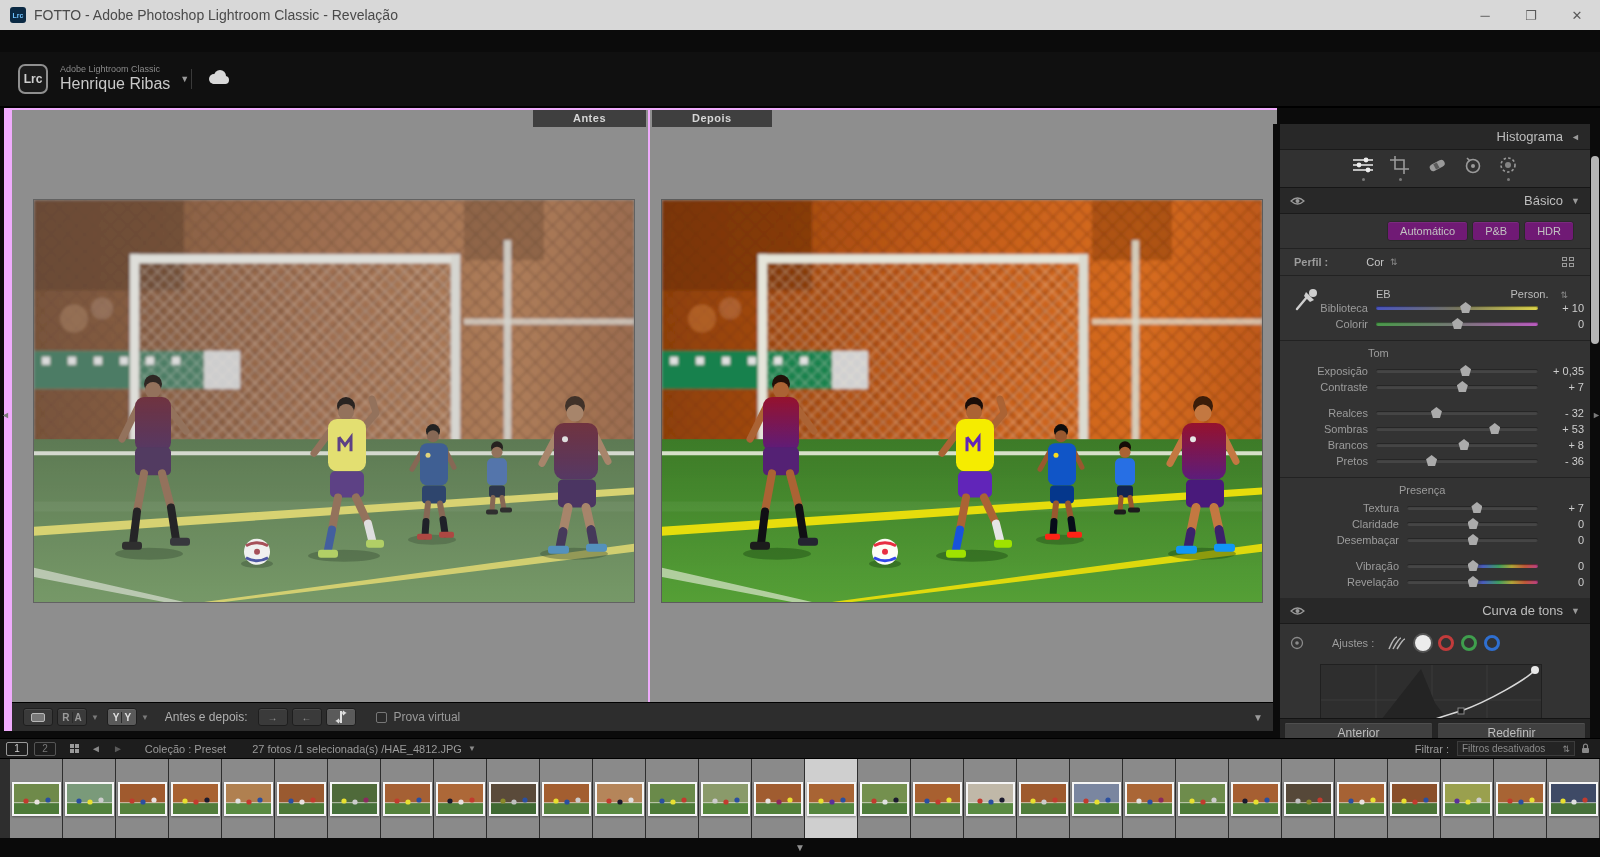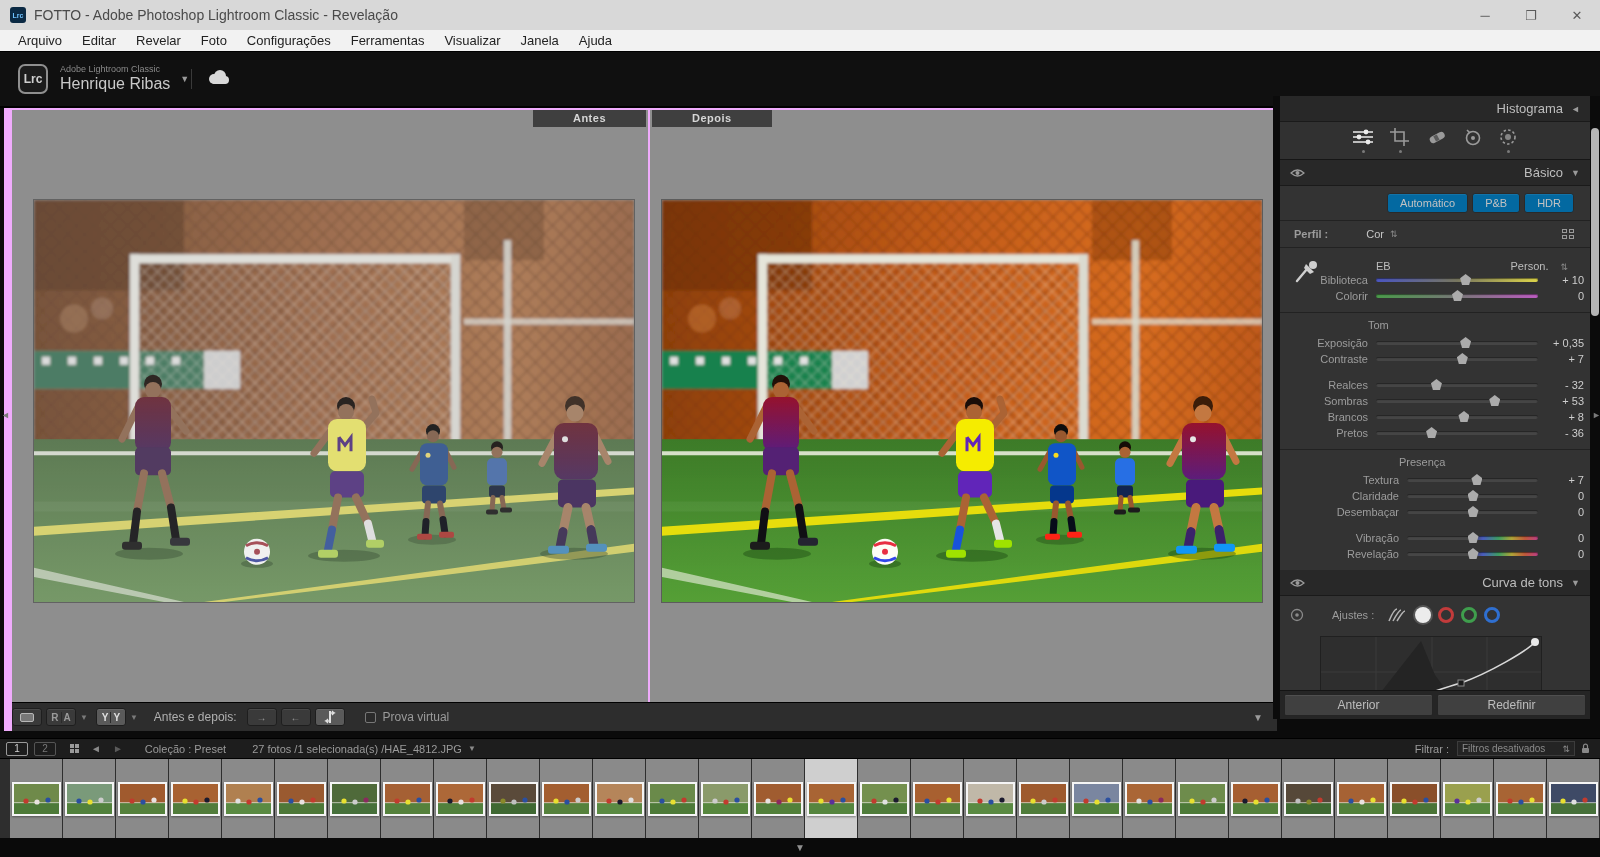--- a/index.html
+++ b/index.html
@@ -39,46 +39,46 @@
   .pane-label{position:absolute;top:0;background:#3f3f3f;color:#d6d6d6;font-size:11px;font-weight:bold;letter-spacing:.5px;padding:2px 40px 3px;}
   #pane-before .pane-label{right:2px;}
   #pane-after .pane-label{left:2px;}
   .photo{position:absolute;top:90px;box-shadow:0 0 0 1px rgba(0,0,0,.35);line-height:0;}
   #pane-before .photo{left:22px;}
   #pane-after .photo{left:12px;}
   .photo.before{filter:saturate(.68) brightness(1.07) contrast(.88);}
   .photo.after{filter:saturate(1.28) contrast(1.07) brightness(1.01);}
 
   
-  #main-toolbar{position:absolute;left:8px;bottom:0;width:1265px;height:29px;background:#2d2d2d;border-top:1px solid #000;display:flex;align-items:center;padding-left:0;}
+  #main-toolbar{position:absolute;left:8px;bottom:0;width:1265px;height:29px;background:#2d2d2d;border-top:1px solid #000;display:flex;align-items:center;padding-left:11px;}
   .tb-btn{height:18px;min-width:30px;background:#3a3a3a;border:1px solid #1e1e1e;border-radius:3px;margin-right:4px;display:flex;align-items:center;justify-content:center;color:#9a9a9a;font-size:10px;font-weight:bold;box-shadow:inset 0 1px 0 rgba(255,255,255,.08);}
   .tb-btn.lit{background:#5a5a5a;color:#e0e0e0;}
   .tb-btn .pair span{padding:0 2px;border-left:1px solid #2a2a2a;}
   .tb-btn .pair span:first-child{border-left:none;}
   .loupe-glyph{width:14px;height:9px;border:1.5px solid #b8b8b8;border-radius:2px;background:#777;}
   .mini-arrow{color:#7a7a7a;font-size:8px;margin:0 8px 0 0;}
   .tb-label{color:#b0b0b0;font-size:12px;margin:0 10px 0 8px;white-space:nowrap;}
   .tb-check{display:flex;align-items:center;margin-left:16px;color:#9a9a9a;font-size:12px;}
   .checkbox{width:11px;height:11px;border:1px solid #777;background:#2a2a2a;margin-right:7px;border-radius:2px;}
   .tb-caret{margin-left:auto;margin-right:14px;color:#9a9a9a;font-size:10px;}
 
   
-  #rightwrap{position:absolute;top:96px;left:1273px;width:327px;height:623px;background:#0b0b0b;}
+  #rightwrap{position:absolute;top:124px;left:1273px;width:327px;height:623px;background:#0b0b0b;}
   #right-panel{position:absolute;left:7px;top:0;width:310px;height:623px;background:#252525;display:flex;flex-direction:column;}
   .panel-header{height:26px;display:flex;align-items:center;background:#282828;border-bottom:1px solid #1a1a1a;padding:0 10px;}
   .ph-title{margin-left:auto;color:#bdbdbd;font-size:13px;}
   .tri{color:#9a9a9a;font-size:9px;margin-left:8px;}
   .eye-ic{line-height:0;}
   #toolstrip{height:38px;background:#313131;border-bottom:1px solid #161616;display:flex;align-items:flex-start;justify-content:center;gap:14px;padding-top:5px;}
   .tool{display:flex;flex-direction:column;align-items:center;gap:3px;}
   .tool .dot{width:3px;height:3px;border-radius:50%;background:#7a7a7a;}
   .tool .dot.off{background:transparent;}
   #basic-content{background:#333;padding-top:5px;}
   #basic-buttons{display:flex;justify-content:flex-end;gap:4px;padding:2px 16px 7px 0;border-bottom:1px solid #222;}
-  .pbtn{background:#0369a1;border:1px solid #2a2a2a;border-radius:3px;color:#c2c2c2;font-size:11px;padding:3px 12px;box-shadow:inset 0 1px 0 rgba(255,255,255,.07);}
+  .pbtn{background:#701a75;border:1px solid #2a2a2a;border-radius:3px;color:#c2c2c2;font-size:11px;padding:3px 12px;box-shadow:inset 0 1px 0 rgba(255,255,255,.07);}
   #profile-row{display:flex;align-items:center;height:27px;border-bottom:1px solid #222;padding:0 16px 0 14px;}
   #profile-label{color:#9c9c9c;font-size:11px;font-weight:bold;}
   #profile-value{color:#c6c6c6;font-size:11px;margin-left:38px;}
   .updown{color:#8a8a8a;font-size:9px;margin-left:6px;}
   .grid-ic{margin-left:auto;display:grid;grid-template-columns:5px 5px;grid-gap:2px;}
   .grid-ic i{width:5px;height:4px;border:1px solid #9a9a9a;}
   #wb-block{position:relative;padding:4px 0 8px;border-bottom:1px solid #222;}
   #wb-top{display:flex;align-items:flex-end;height:20px;}
   #wb-name{color:#bdbdbd;font-size:11px;margin-left:96px;}
   #wb-preset{margin-left:auto;color:#bdbdbd;font-size:11px;margin-right:6px;}
@@ -279,31 +279,20 @@
   <div id="titlebar">
     <div id="lrc-mini">Lrc</div>
     <span id="title-text">FOTTO - Adobe Photoshop Lightroom Classic - Revelação</span>
     <div id="win-controls">
       <span class="win-btn">─</span>
       <span class="win-btn">❐</span>
       <span class="win-btn">✕</span>
     </div>
   </div>
 
-  <div id="menubar">
-      <span class="menu-item">Arquivo</span>
-      <span class="menu-item">Editar</span>
-      <span class="menu-item">Revelar</span>
-      <span class="menu-item">Foto</span>
-      <span class="menu-item">Configurações</span>
-      <span class="menu-item">Ferramentas</span>
-      <span class="menu-item">Visualizar</span>
-      <span class="menu-item">Janela</span>
-      <span class="menu-item">Ajuda</span>
-    </div>
 
   <div id="modulebar">
     <div id="identity">
       <div id="lrc-logo">Lrc</div>
       <div id="identity-text">
         <div id="identity-app">Adobe Lightroom Classic</div>
         <div id="identity-name">Henrique Ribas</div>
       </div>
       <span id="identity-caret">▼</span>
     </div>

